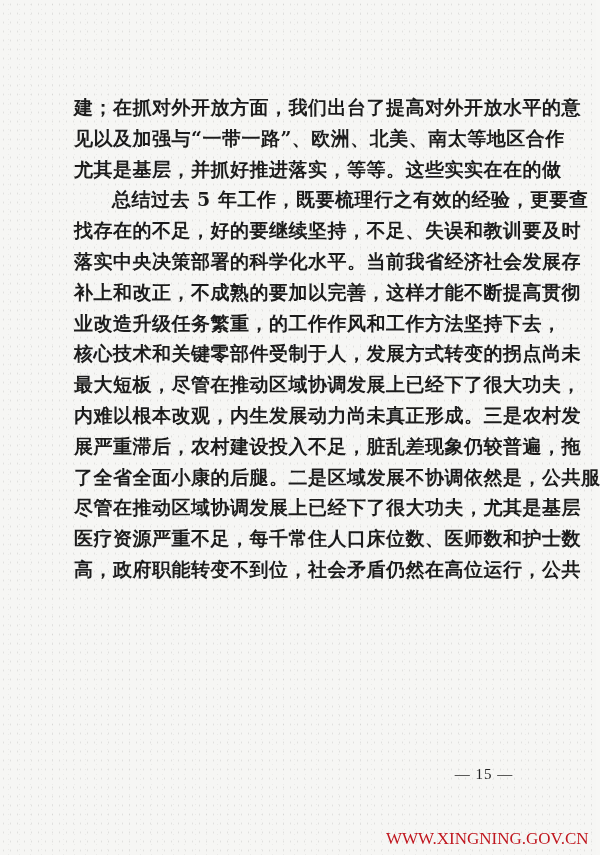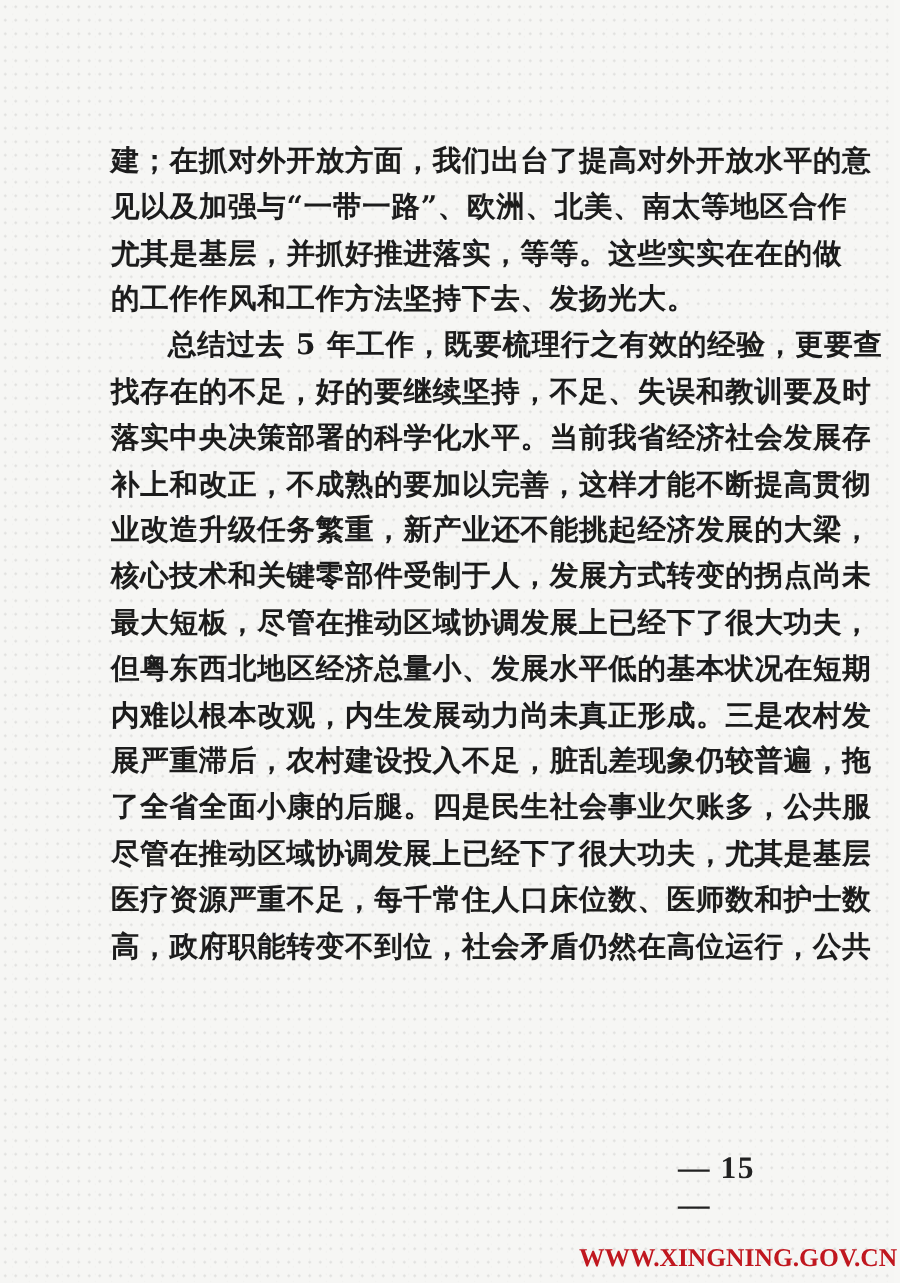--- a/index.html
+++ b/index.html
@@ -47,58 +47,56 @@
     }
     .line.indent {
       padding-left: 38px;
     }
     .page-number {
       position: absolute;
       left: 452px;
       top: 766px;
       width: 64px;
       font-family: "Liberation Serif", serif;
-      font-size: 21px;
-      font-weight: bold;
+      font-size: 15px;
+      font-weight: normal;
       color: #222;
-      text-align: left;
+      text-align: center;
       letter-spacing: 1px;
     }
     .watermark {
       position: absolute;
       left: 386px;
       top: 829px;
       font-family: "Liberation Serif", serif;
       font-size: 17px;
-      font-weight: bold;
+      font-weight: normal;
       color: #c0171f;
       letter-spacing: 0px;
       white-space: nowrap;
     }
   </style>
 </head>
 <body>
 
 <div class="page">
   <div class="body-text">
     <div class="line">建；在抓对外开放方面，我们出台了提高对外开放水平的意</div>
     <div class="line">见以及加强与“一带一路”、欧洲、北美、南太等地区合作</div>
     <div class="line">尤其是基层，并抓好推进落实，等等。这些实实在在的做</div>
-    <div class="line last">的工作作风和工作方法坚持下去、发扬光大。</div>
     <div class="line indent">总结过去 5 年工作，既要梳理行之有效的经验，更要查</div>
     <div class="line">找存在的不足，好的要继续坚持，不足、失误和教训要及时</div>
     <div class="line">落实中央决策部署的科学化水平。当前我省经济社会发展存</div>
     <div class="line">补上和改正，不成熟的要加以完善，这样才能不断提高贯彻</div>
-    <div class="line">业改造升级任务繁重，新产业还不能挑起经济发展的大梁，</div>
+    <div class="line">业改造升级任务繁重，的工作作风和工作方法坚持下去，</div>
     <div class="line">核心技术和关键零部件受制于人，发展方式转变的拐点尚未</div>
     <div class="line">最大短板，尽管在推动区域协调发展上已经下了很大功夫，</div>
-    <div class="line">但粤东西北地区经济总量小、发展水平低的基本状况在短期</div>
     <div class="line">内难以根本改观，内生发展动力尚未真正形成。三是农村发</div>
     <div class="line">展严重滞后，农村建设投入不足，脏乱差现象仍较普遍，拖</div>
-    <div class="line">了全省全面小康的后腿。四是民生社会事业欠账多，公共服</div>
+    <div class="line">了全省全面小康的后腿。二是区域发展不协调依然是，公共服</div>
     <div class="line">尽管在推动区域协调发展上已经下了很大功夫，尤其是基层</div>
     <div class="line">医疗资源严重不足，每千常住人口床位数、医师数和护士数</div>
     <div class="line">高，政府职能转变不到位，社会矛盾仍然在高位运行，公共</div>
   </div>
 
   <div class="page-number">—  15  —</div>
 
   <div class="watermark">WWW.XINGNING.GOV.CN</div>
 </div>
 

